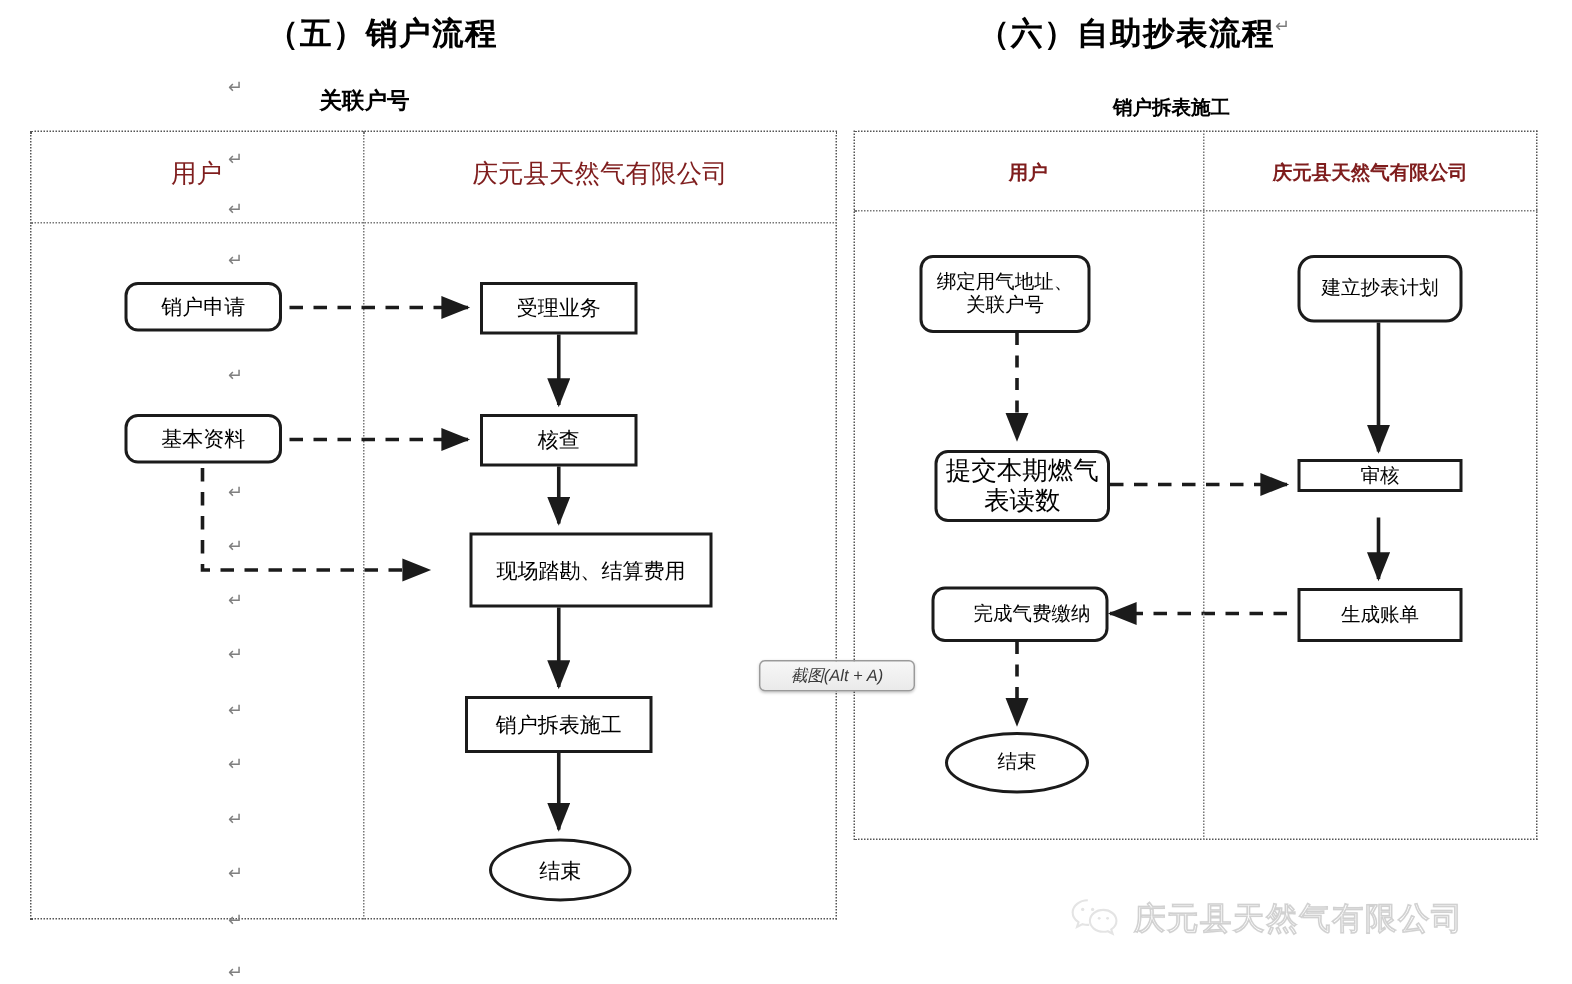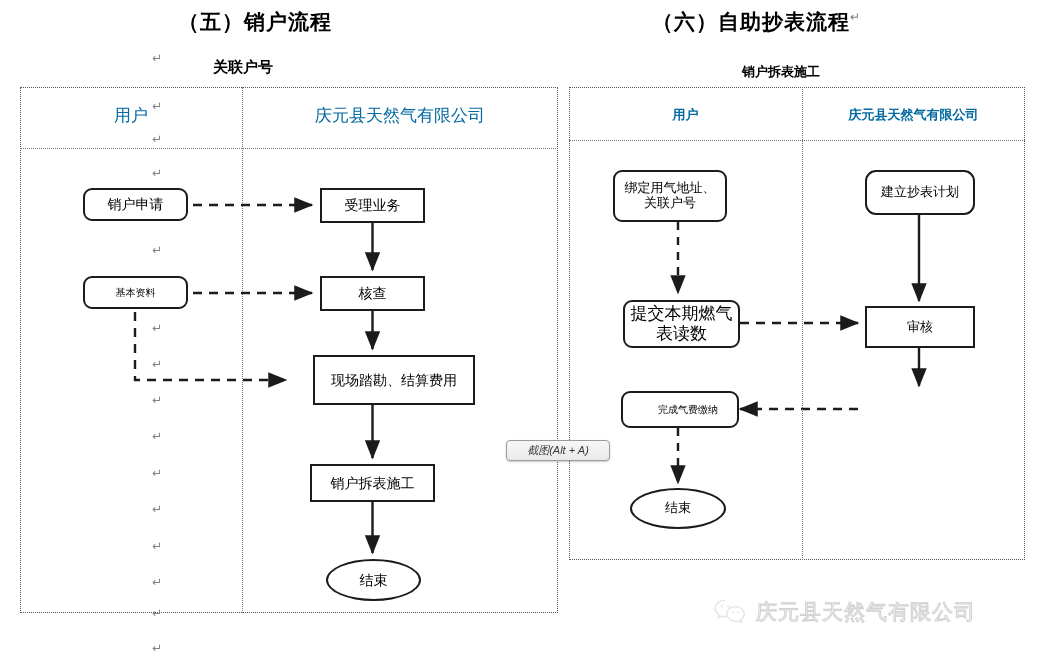--- a/index.html
+++ b/index.html
@@ -59,21 +59,21 @@
     border-left: 1px dotted #777;
   }
   .lane-divider-h {
     position: absolute;
     border-top: 1px dotted #777;
   }
   .lane-header {
     position: absolute;
     text-align: center;
     font-family: "Liberation Sans", "DejaVu Sans", sans-serif;
-    color: #0369a1;
+    color: #7f1d1d;
     white-space: nowrap;
   }
   .lane-header.serif {
     font-family: "Liberation Serif", "DejaVu Serif", serif;
     font-weight: normal;
   }
   .lane-header.bold {
     font-weight: bold;
   }
 
@@ -168,21 +168,21 @@
 
   <div class="frame" style="left:20px; top:87px; width:538px; height:526px;"></div>
   <div class="lane-divider-h" style="left:20px; top:148px; width:538px;"></div>
   <div class="lane-divider-v" style="left:242px; top:87px; height:526px;"></div>
 
   <div class="lane-header serif" style="left:20px; top:104px; width:222px; font-size:17px;">用户</div>
   <div class="lane-header serif" style="left:242px; top:104px; width:316px; font-size:17px;">庆元县天然气有限公司</div>
 
   <div class="node rounded" style="left:83px; top:188px; width:105px; height:33px; font-size:14px;">销户申请</div>
 
-  <div class="node rounded" style="left:83px; top:276px; width:105px; height:33px; font-size:10px;">基本资料</div>
+  <div class="node rounded" style="left:83px; top:276px; width:105px; height:33px; font-size:14px;">基本资料</div>
 
   <div class="node rect" style="left:320px; top:188px; width:105px; height:35px; font-size:14px;">受理业务</div>
 
   <div class="node rect" style="left:320px; top:276px; width:105px; height:35px; font-size:14px;">核查</div>
 
   <div class="node rect" style="left:293px; top:355px; width:162px; height:50px; font-size:14px;margin-left:20px;">现场踏勘、结算费用</div>
 
   <div class="node rect" style="left:310px; top:464px; width:125px; height:38px; font-size:14px;">销户拆表施工</div>
 
   <div class="node ellipse" style="left:326px; top:559px; width:95px; height:42px; font-size:14px;">结束</div>
@@ -231,28 +231,29 @@
 
   <div class="lane-header bold" style="left:569px; top:106px; width:233px; font-size:13px;">用户</div>
   <div class="lane-header bold" style="left:802px; top:106px; width:223px; font-size:13px;">庆元县天然气有限公司</div>
 
   <div class="node rounded" style="left:613px; top:170px; width:114px; height:52px; font-size:13px; white-space:pre-line;">绑定用气地址、
 关联户号</div>
 
   <div class="node rounded" style="left:623px; top:300px; width:117px; height:48px; font-size:17px; white-space:pre-line;">提交本期燃气
 表读数</div>
 
-  <div class="node rounded" style="left:621px; top:391px; width:118px; height:37px; font-size:10px;padding-left:16px;">完成气费缴纳</div>
+  <div class="node rounded" style="left:621px; top:391px; width:118px; height:37px; font-size:13px;padding-left:16px;">完成气费缴纳</div>
 
   <div class="node ellipse" style="left:630px; top:488px; width:96px; height:41px; font-size:13px;">结束</div>
 
   <div class="node rect" style="left:865px; top:170px; width:110px; height:45px; font-size:13px;border-radius:11px;">建立抄表计划</div>
 
-  <div class="node rect" style="left:865px; top:306px; width:110px; height:42px; font-size:13px;">审核</div>
-
+  <div class="node rect" style="left:865px; top:306px; width:110px; height:22px; font-size:13px;">审核</div>
+
+  <div class="node rect" style="left:865px; top:392px; width:110px; height:36px; font-size:13px;">生成账单</div>
 
   <div class="pilcrow" style="left:152px; top:52px;">↵</div>
   <div class="pilcrow" style="left:152px; top:100px;">↵</div>
   <div class="pilcrow" style="left:152px; top:133px;">↵</div>
   <div class="pilcrow" style="left:152px; top:167px;">↵</div>
   <div class="pilcrow" style="left:152px; top:244px;">↵</div>
   <div class="pilcrow" style="left:152px; top:322px;">↵</div>
   <div class="pilcrow" style="left:152px; top:358px;">↵</div>
   <div class="pilcrow" style="left:152px; top:394px;">↵</div>
   <div class="pilcrow" style="left:152px; top:430px;">↵</div>

